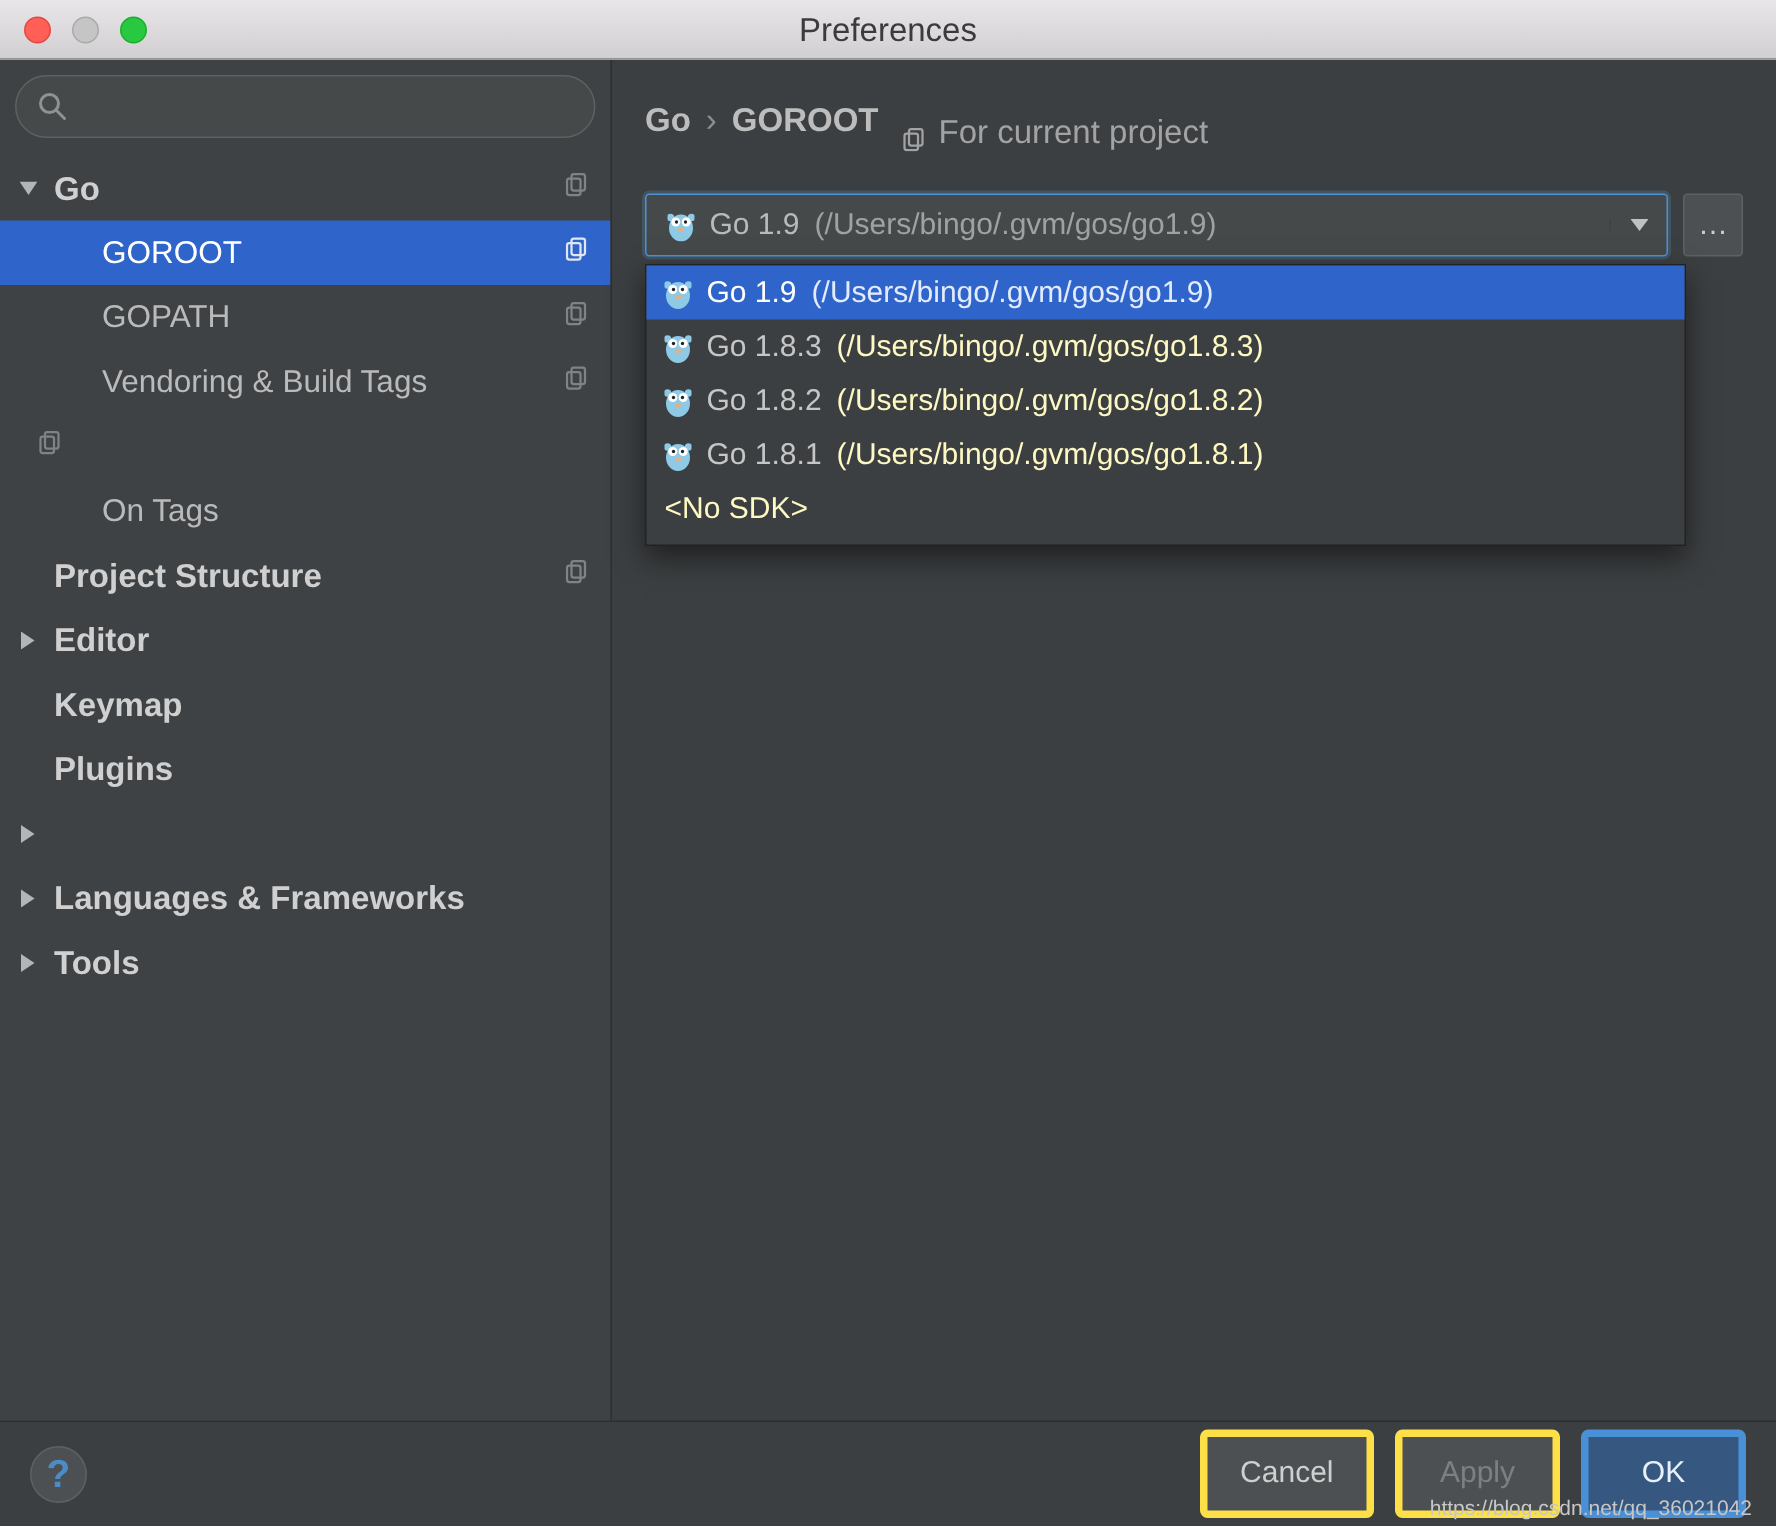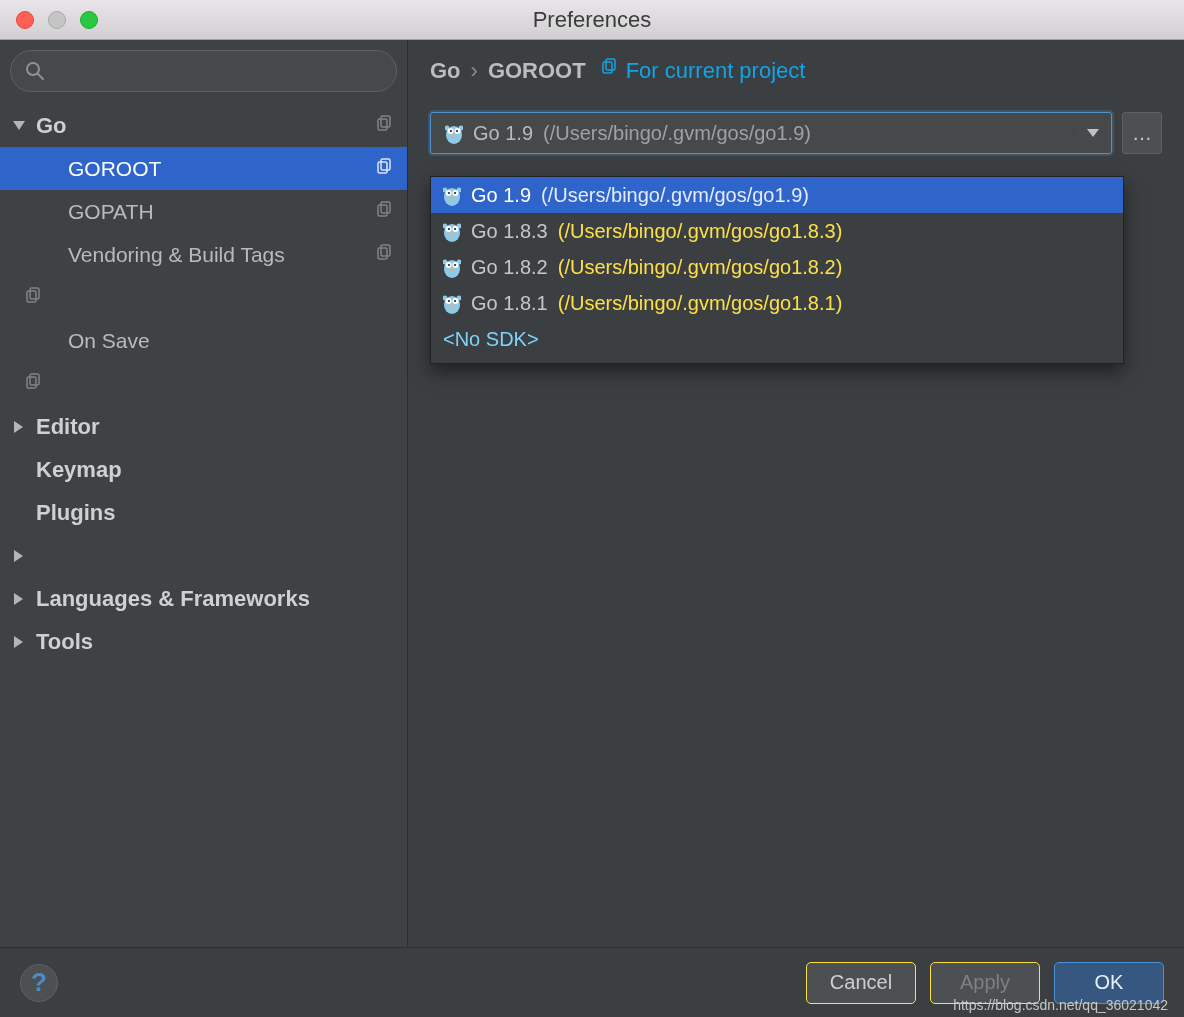--- a/index.html
+++ b/index.html
@@ -68,21 +68,21 @@
   .node.child .arrow { visibility: hidden; }
   .node.child .label { margin-left: 42px; font-weight: 400; font-size: 21px;}
   .copy-icon { color: #808386; }
   .node.selected .copy-icon { color: #dfe6f4; }
 
   
   .content { flex: 1; padding: 18px 22px; position: relative; }
   .breadcrumb { display: flex; align-items: center; gap: 10px; font-size: 22px; }
   .breadcrumb .crumb { color: #bdbdbd; font-weight: 600; }
   .breadcrumb .sep { color: #8b8f92; }
-  .scope { display: flex; align-items: flex-start; gap: 8px; color: #0ea5e9; margin-left: 6px; font-weight: 400;}
+  .scope { display: flex; align-items: flex-end; gap: 8px; color: #a3a3a3; margin-left: 6px; font-weight: 400; margin-top: 17px;}
   .combo-row { display: flex; gap: 10px; margin-top: 28px; align-items: stretch; }
   .combo {
     flex: 1; display: flex; align-items: center;
     height: 42px; background: #45494a;
     border: 1px solid #4e92d1; border-radius: 3px;
     box-shadow: 0 0 0 2px rgba(78,146,209,0.25);
   }
   .combo .value { flex: 1; display: flex; align-items: center; padding-left: 14px; gap: 10px;}
   .combo .value .path { color: #9fa2a4; }
   .combo .caret {
@@ -103,40 +103,40 @@
     box-shadow: 0 8px 18px rgba(0,0,0,0.5);
     padding-bottom: 6px;
   }
   .dd-item {
     display: flex; align-items: center;
     height: 36px; padding: 0 12px; gap: 10px;
     color: #c6c6c6;
   }
   .dd-item.selected { background: #2f65ca; color: #fff; }
   .dd-item .name { font-weight: 500; }
-  .dd-item .path { color: #fde047; }
+  .dd-item .path { color: #fef9c3; }
   .dd-item.selected .path { color: #e3ebff; }
-  .dd-item.nosdk { color: #7dd3fc; }
+  .dd-item.nosdk { color: #fef9c3; }
   
   .gopher { width: 18px; height: 22px; flex-shrink:0;}
   
   .footer {
     height: 70px; border-top: 1px solid #2b2d2f;
     display: flex; align-items: center; padding: 0 20px;
   }
   .help {
     width: 38px; height: 38px; border-radius: 50%;
     background: #4c5052; border: 1px solid #5e6163;
     color: #4a8bc8; display:flex; align-items:center; justify-content:center;
     font-size: 26px; font-weight: 600;
   }
   .footer .spacer { flex: 1; }
   .btn {
-    height: 42px; min-width: 110px; padding: 0 22px;
-    background: #4c5052; border: 1px solid #fde047;
+    height: 59px; min-width: 110px; padding: 0 22px;
+    background: #4c5052; border: 5px solid #fde047;
     border-radius: 5px; color: #cfcfcf; font-size: 20px;
     margin-left: 14px; display:flex; align-items:center; justify-content:center;
   }
   .btn.disabled { color: #7d8082; }
   .btn.primary { background: #365880; border-color: #4a90d6; color: #e7f0fb; }
   .watermark {
     position: absolute; right: 16px; bottom: 4px;
     font-size: 14px; color: #c7c7c7;
   }
 </style>
@@ -217,24 +217,25 @@
             </svg></span>
         </div>
         <div class="node child">
           <span class="arrow"></span>
           <span class="copy-icon"><svg width="16" height="18" viewBox="-1 -1 16 18">
               <use href="#copy-icon-g"></use>
             </svg></span>
         </div>
         <div class="node child">
           <span class="arrow"></span>
-          <span class="label">On Save</span>
-        </div>
-        <div class="node bold">
-          <span class="arrow"></span>
+          <span class="label">On Tags</span>
+        </div>
+        <div class="node bold">
+          <span class="arrow"></span>
+          <span class="label">Project Structure</span>
           <span class="copy-icon"><svg width="16" height="18" viewBox="-1 -1 16 18">
               <use href="#copy-icon-g"></use>
             </svg></span>
         </div>
         <div class="node bold">
           <span class="arrow">
             <svg width="10" height="12" viewBox="0 0 10 12">
               <polygon points="0,0 9,6 0,12" fill="#b3b6b8"></polygon>
             </svg>
           </span>

